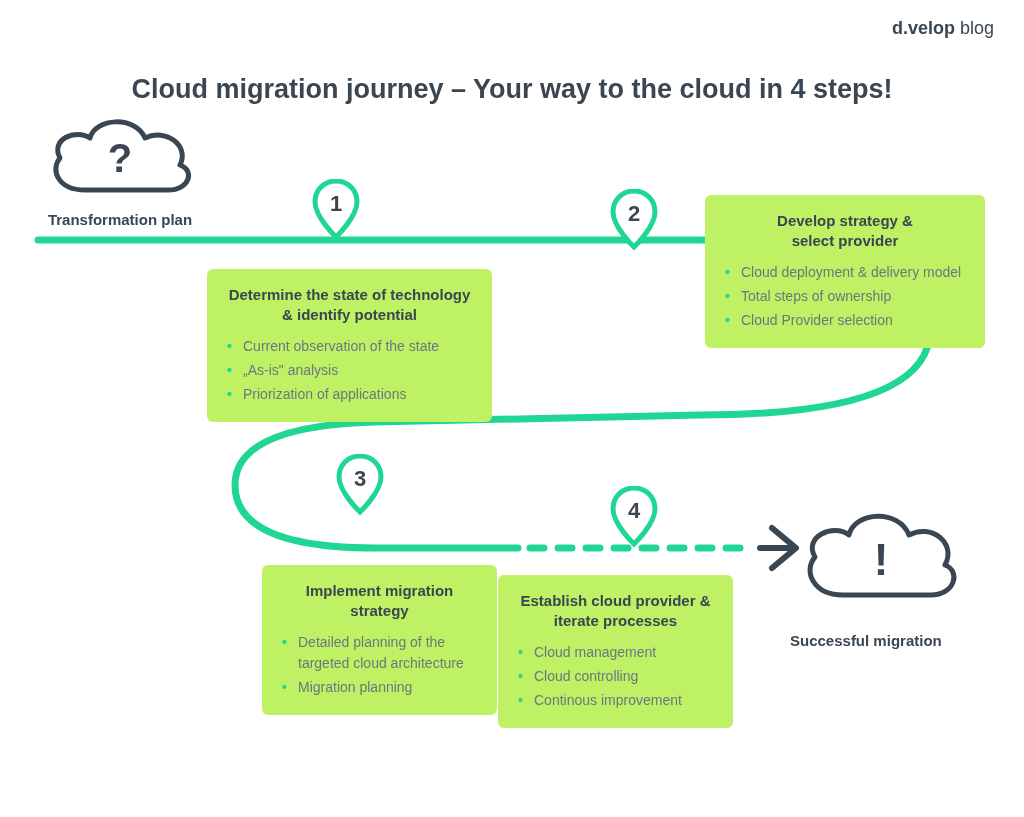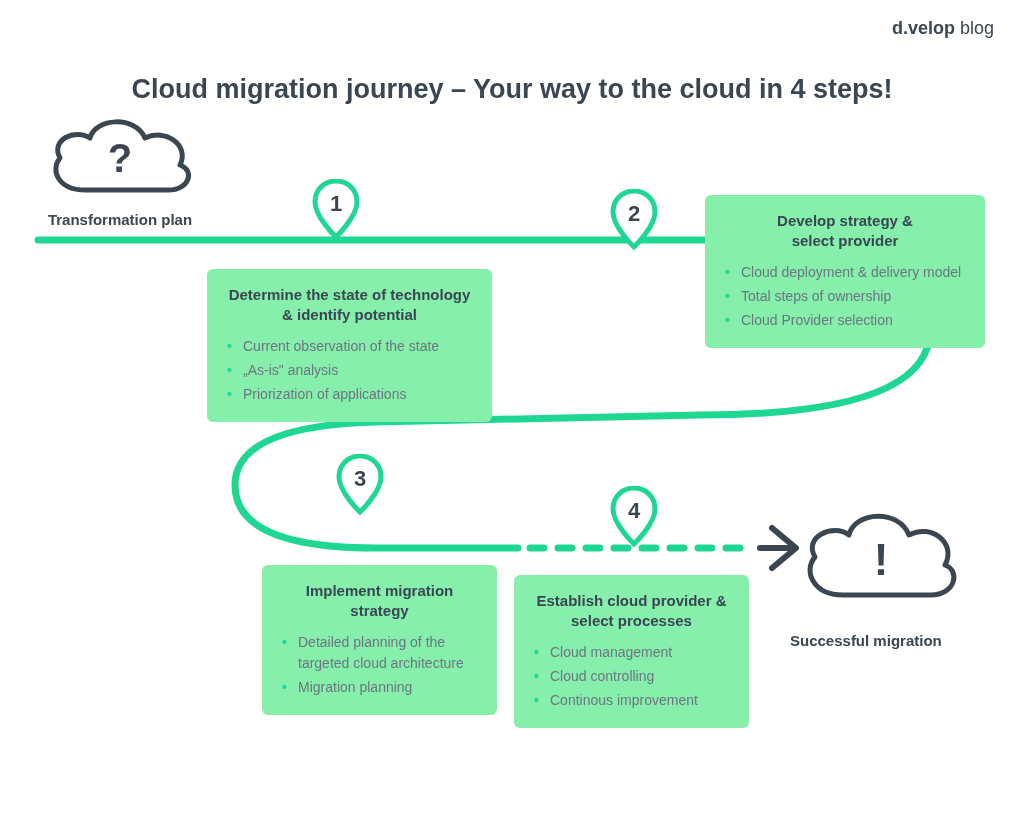--- a/index.html
+++ b/index.html
@@ -83,21 +83,21 @@
     font-size: 22px;
     font-weight: 600;
     color: #3a4652;
   }
   .m1 { left: 312px; top: 179px; }
   .m2 { left: 610px; top: 189px; }
   .m3 { left: 336px; top: 454px; }
   .m4 { left: 610px; top: 486px; }
   .card {
     position: absolute;
-    background: #86efac;
+    background: #bef264;
     border-radius: 6px;
     padding: 16px 20px 14px 20px;
   }
   .card-title {
     font-size: 15px;
     font-weight: 700;
     color: #3a4652;
     text-align: center;
     margin-bottom: 10px;
     line-height: 1.35;
@@ -119,21 +119,21 @@
     position: absolute;
     left: 0;
     top: 0;
     color: #1fd793;
     font-size: 14px;
     font-weight: bold;
   }
   .c1 { left: 207px; top: 269px; width: 285px; }
   .c2 { left: 705px; top: 195px; width: 280px; }
   .c3 { left: 262px; top: 565px; width: 235px; }
-  .c4 { left: 514px; top: 575px; width: 235px; }
+  .c4 { left: 498px; top: 575px; width: 235px; }
 </style>
 </head>
 <body>
 
 <div class="logo">
   <span class="bold">d.velop</span><span> blog</span>
 </div>
 
 <div class="title">Cloud migration journey – Your way to the cloud in 4 steps!</div>
 
@@ -235,20 +235,20 @@
     <span>Implement migration</span><br><span>strategy</span>
   </div>
   <ul>
     <li>Detailed planning of the targeted cloud architecture</li>
     <li>Migration planning</li>
   </ul>
 </div>
 
 <div class="card c4">
   <div class="card-title">
-    <span>Establish cloud provider &amp;</span><br><span>select processes</span>
+    <span>Establish cloud provider &amp;</span><br><span>iterate processes</span>
   </div>
   <ul>
     <li>Cloud management</li>
     <li>Cloud controlling</li>
     <li>Continous improvement</li>
   </ul>
 </div>
 
 </body></html>

